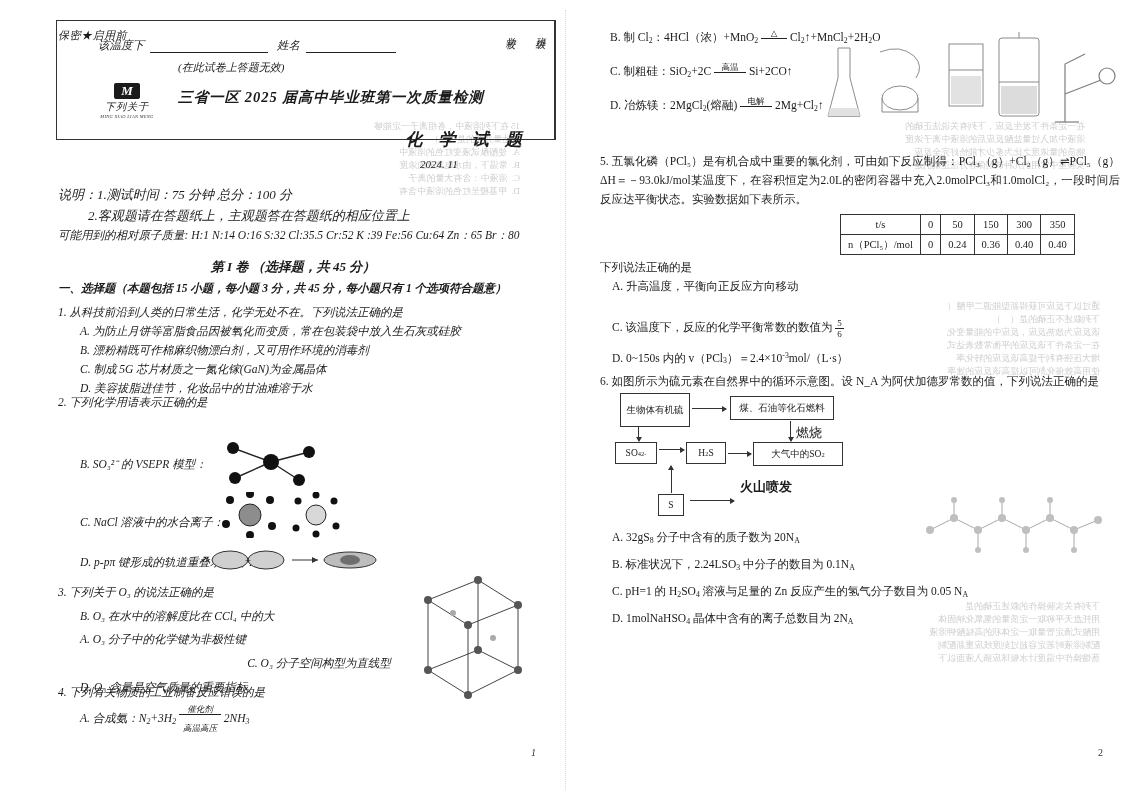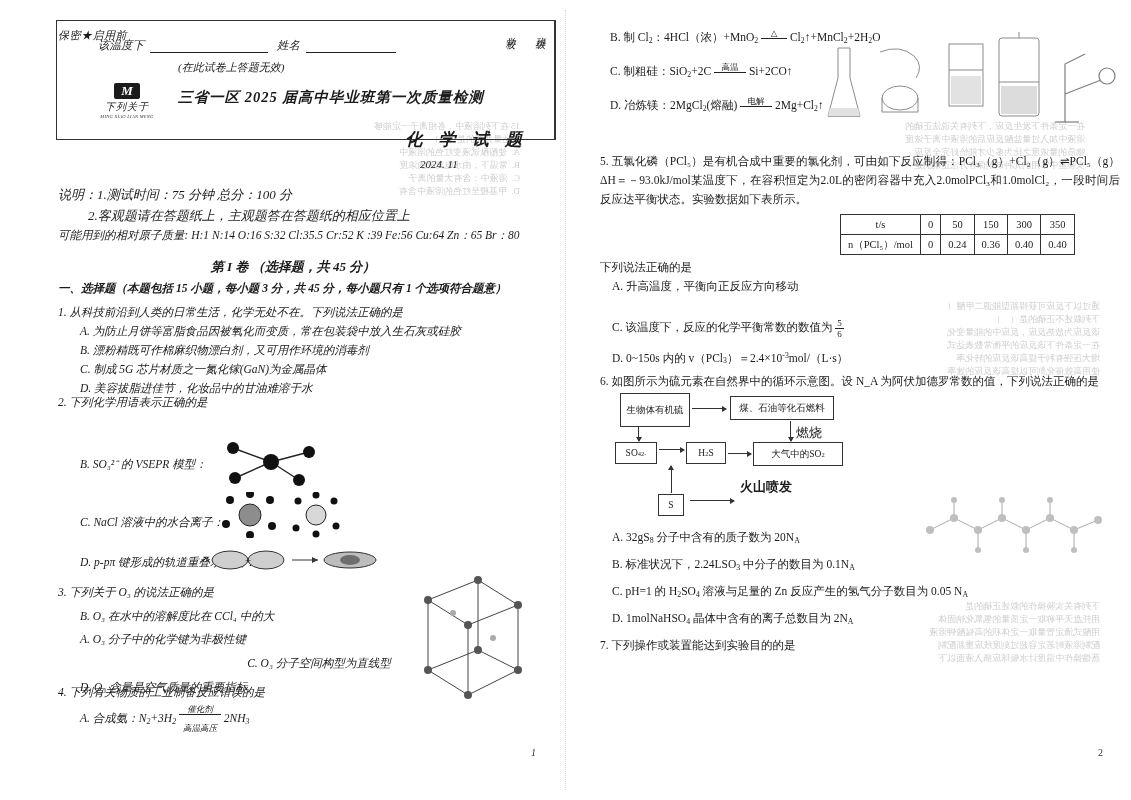--- a/index.html
+++ b/index.html
@@ -458,20 +458,16 @@
     <div class="rq" style="left:22px;top:555px;">
       B.  标准状况下，2.24LSO<sub>3</sub> 中分子的数目为 0.1N<sub>A</sub>
     </div>
     <div class="rq" style="left:22px;top:582px;">
       C.  pH=1 的 H<sub>2</sub>SO<sub>4</sub> 溶液与足量的 Zn 反应产生的氢气分子数目为 0.05 N<sub>A</sub>
     </div>
     <div class="rq" style="left:22px;top:609px;">
       D.  1molNaHSO<sub>4</sub> 晶体中含有的离子总数目为 2N<sub>A</sub>
     </div>
 
-    <div class="rq" style="left:10px;top:636px;">
-      <span>7.</span>
-      <span>下列操作或装置能达到实验目的的是</span>
-    </div>
 
     <div class="pgnum" style="left:508px;">2</div>
   </div>
 </div>
 
 </body></html>

